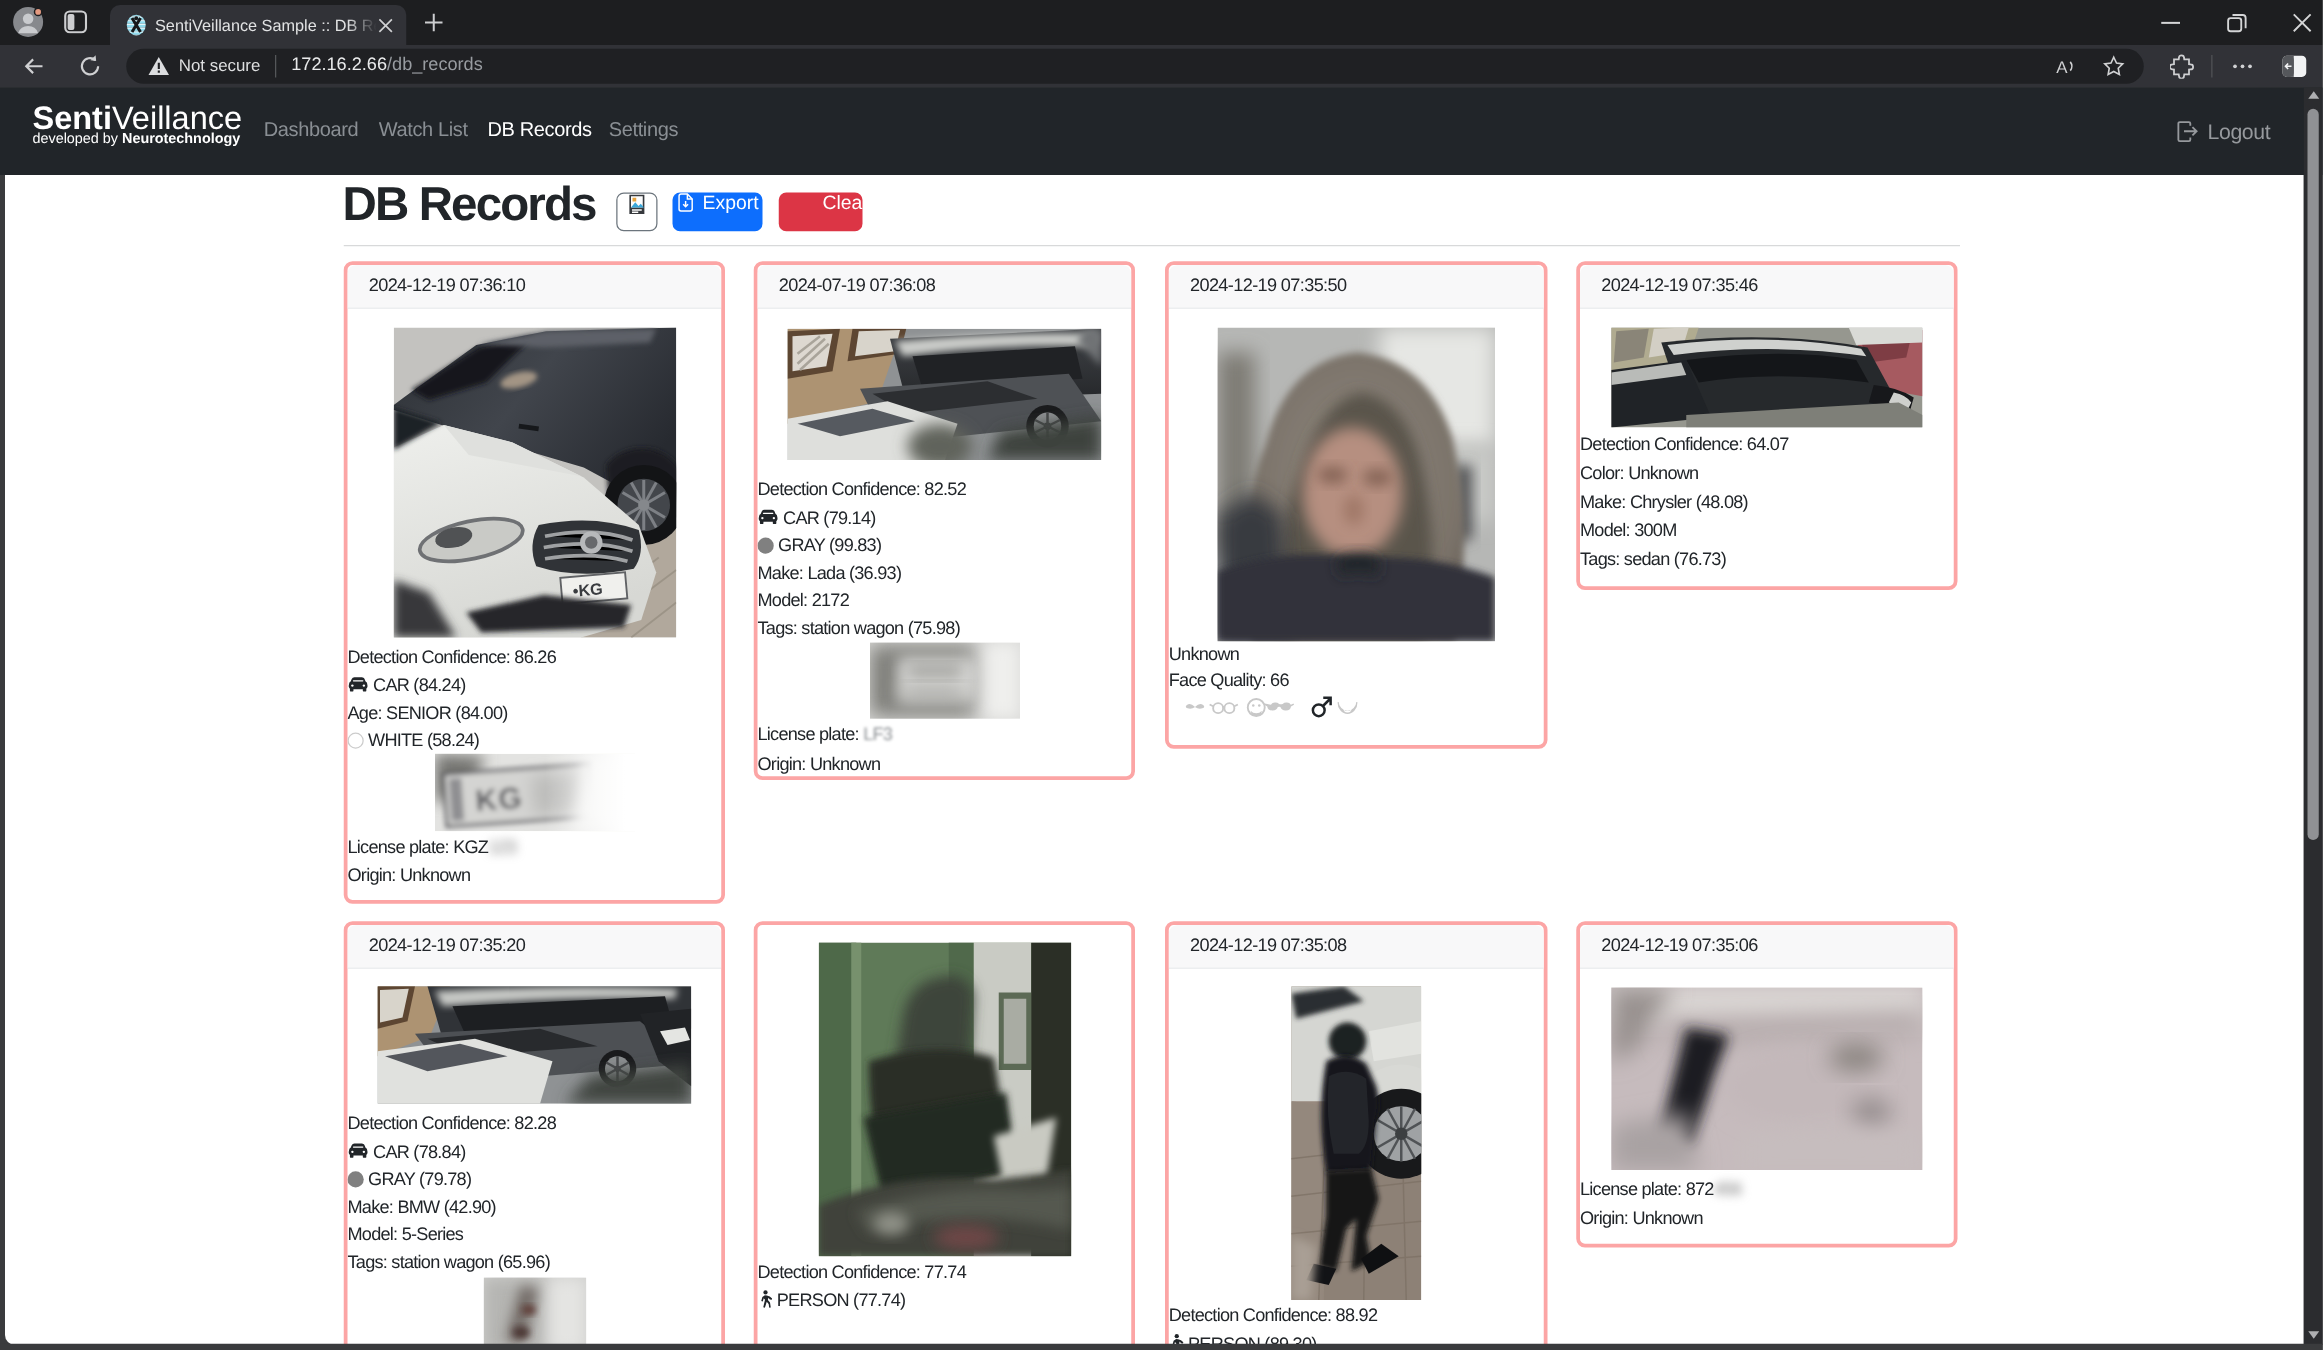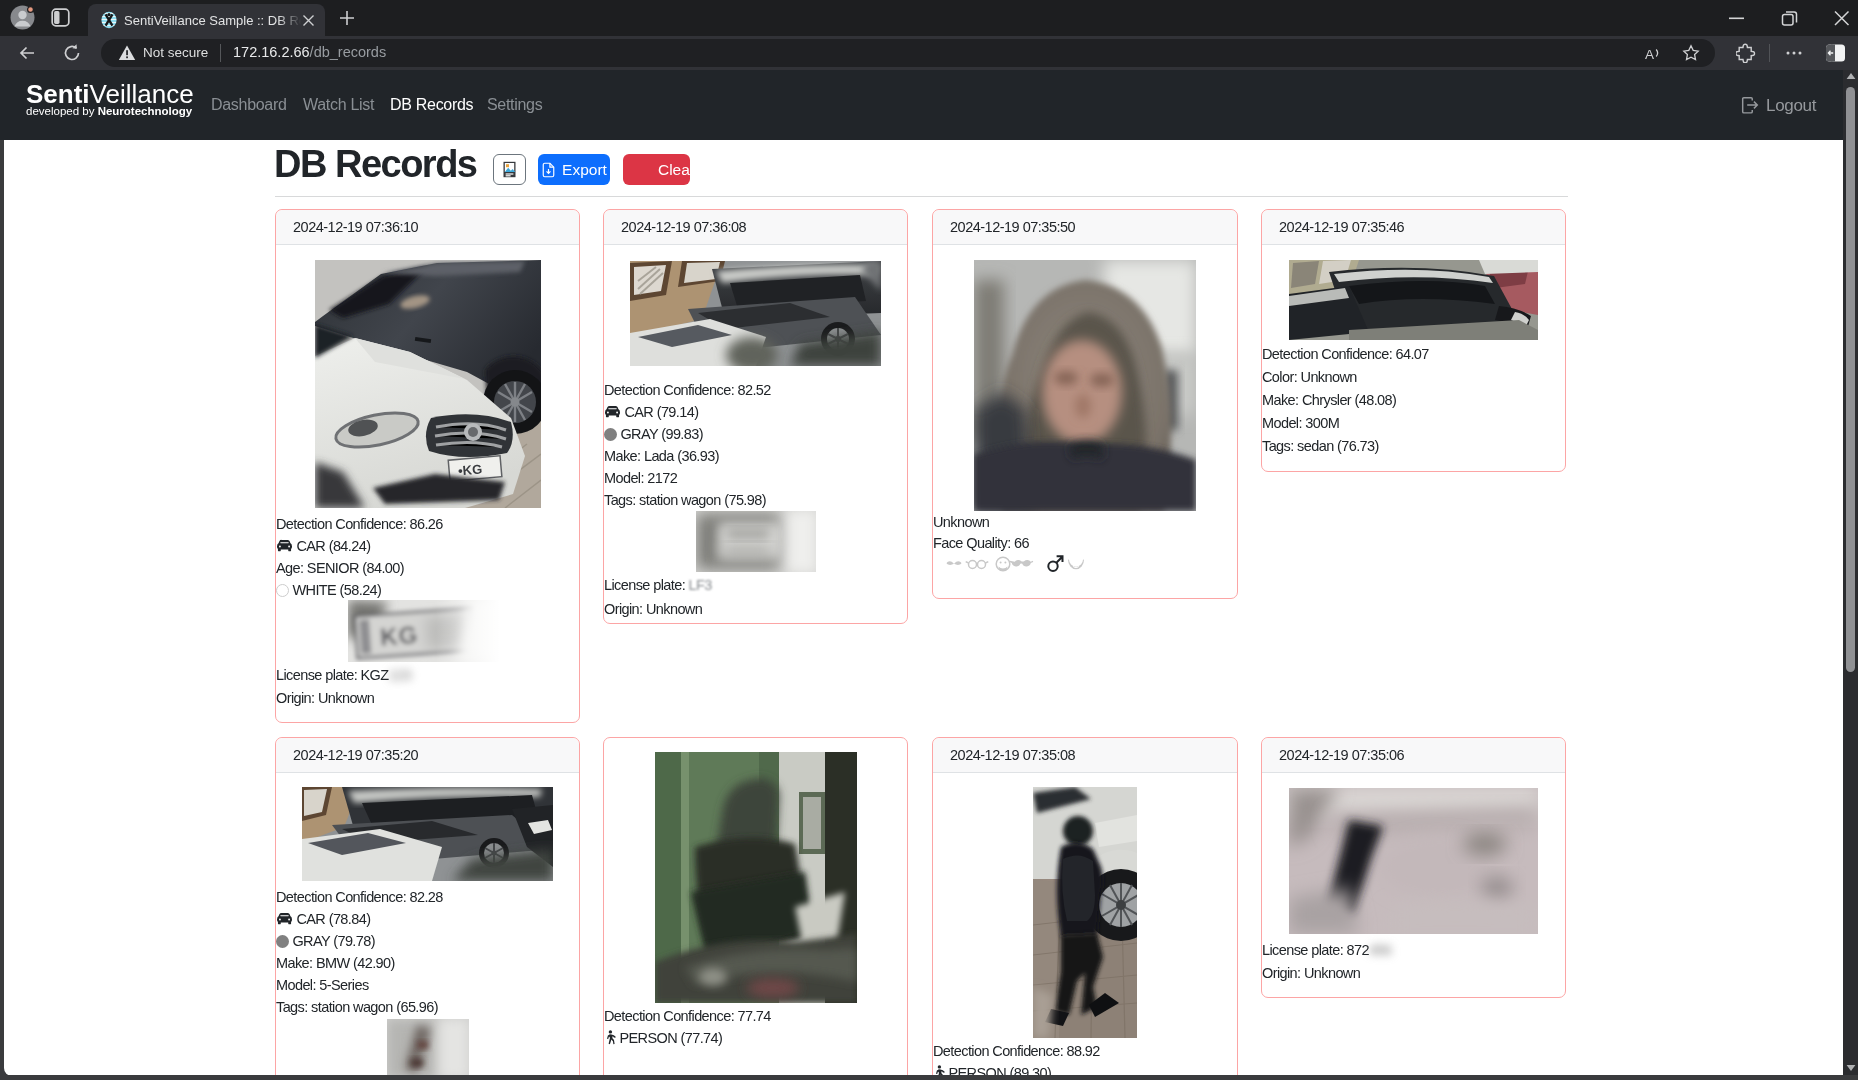--- a/index.html
+++ b/index.html
@@ -15,27 +15,27 @@
   
   #navbar { left:0; top:70px; width:1858px; height:70px; background:#212529; }
   #logo1 { left:26px; top:9px; font-size:26px; color:#fff; letter-spacing:0; }
   #logo2 { left:26px; top:35px; font-size:11.5px; color:#fff; }
   .navlink { position:absolute; top:26px; font-size:16px; letter-spacing:-0.3px; color:#8a8f94; }
   .navlink.active { color:#fff; }
   
   #content { left:4px; top:140px; width:1839px; height:936px; background:#fff; border-radius:0 0 0 8px; }
   
   h1 { position:absolute; left:270px; top:3px; font-size:38px; font-weight:bold; color:#212529; letter-spacing:-1.5px; }
-  .btn { position:absolute; height:31px; border-radius:6px; font-size:15.5px; color:#fff; display:flex; align-items:center; justify-content:center; gap:6px; }
+  .btn { position:absolute; height:31px; border-radius:6px; font-size:15.5px; color:#fff; display:flex; align-items:flex-start; justify-content:center; gap:6px; }
   #btnicon { left:489px; top:14px; width:33px; background:#fff; border:1px solid #6c757d; }
   #btnexport { left:534px; top:14px; width:72px; background:#0d6efd; }
   #btnclear { left:619px; top:14px; width:67px; background:#dc3545;gap:40px; }
   #hr { position:absolute; left:271px; top:56px; width:1293px; height:1px; background:#d8d9da; }
   
-  .card { position:absolute; background:#fff; border:1px solid #fca5a5; border-radius:7px; overflow:hidden; }
+  .card { position:absolute; background:#fff; border:3px solid #fca5a5; border-radius:7px; overflow:hidden; }
   .cardhead { height:35px; background:#f8f8f9; border-bottom:1px solid #dfe2e5; font-size:14.5px; letter-spacing:-0.5px; color:#212529; line-height:35px; padding-left:17px; border-radius:7px 7px 0 0; }
   .cardbody { }
   .cardbody .ln { font-size:14.5px; letter-spacing:-0.6px; color:#212529; line-height:16px; margin:6px 0 0; }
   .cardbody .ln:first-of-type { margin-top:0; }
   .imgwrap { display:block; margin:0 auto; }
   .ic { display:inline-block; vertical-align:-3px; }
   .ic.dot { width:13px; height:13px; border-radius:50%; vertical-align:-2px; }
   .blurtx { color:#777; filter:blur(4px); }
   
   #sbar { left:1843px; top:70px; width:15px; height:1006px; background:#2b2c2f; }
@@ -274,21 +274,21 @@
 </g>
 <path d="M120 0 H160 V62 H110 Z" fill="#f2f2f0" filter="url(#b6)"></path>
 <rect width="160" height="62" fill="url(#fadeR)"></rect>
 </svg></div>
       <div class="ln" style="margin-top:5px">License plate: KGZ<span class="blurtx">123</span></div>
       <div class="ln" style="margin-top:7px">Origin: Unknown</div>
     </div>
   </div>
 
   <div class="card" style="left:599px;top:69px;width:305px;height:415px">
-    <div class="cardhead">2024-12-19 07:36:08</div>
+    <div class="cardhead">2024-07-19 07:36:08</div>
     <div class="cardbody">
       <div class="imgwrap" style="margin-top:16px;width:251px;height:105px" id="ph2"><svg width="251" height="105" viewBox="0 0 251 105">
 <defs>
 <filter id="b3" x="-30%" y="-30%" width="160%" height="160%">
                 <feGaussianBlur stdDeviation="3"></feGaussianBlur>
               </filter>
 <filter id="b6" x="-40%" y="-40%" width="180%" height="180%">
                 <feGaussianBlur stdDeviation="6"></feGaussianBlur>
               </filter>
 <linearGradient id="p2s" x1="0" y1="0" x2="0" y2="1">

